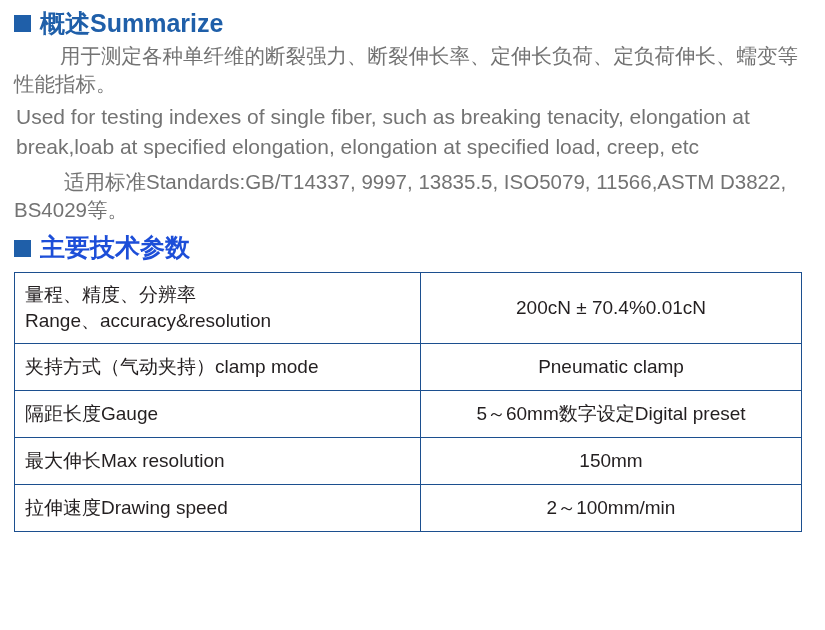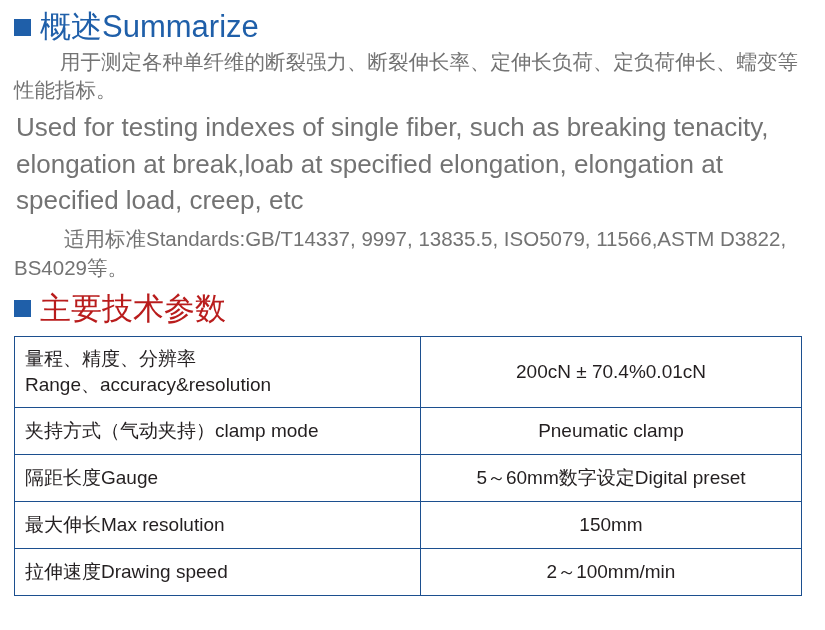--- a/index.html
+++ b/index.html
@@ -30,42 +30,42 @@
     margin: 4px 0 2px 0;
   }
   .heading-bullet {
     width: 17px;
     height: 17px;
     background: #1f5fa9;
     flex: 0 0 auto;
     display: block;
   }
   .heading-text {
-    font-size: 31px;
-    font-weight: normal;
+    font-size: 25px;
+    font-weight: bold;
     color: #1f5fa9;
     line-height: 1.1;
     letter-spacing: 0px;
   }
   .heading-text.dark {
-    color: #b91c1c;
+    color: #1d4ed8;
   }
 
   
   .para {
     font-size: 20.5px;
     line-height: 1.38;
     color: #737373;
     margin: 4px 0 0 0;
   }
   .para.cn {
     text-indent: 46px;
   }
   .para.en {
-    font-size: 26px;
+    font-size: 21px;
     line-height: 1.42;
     padding-left: 2px;
   }
   .para.std {
     text-indent: 50px;
     margin-top: 6px;
   }
 
   
   .spec-table-wrap {

